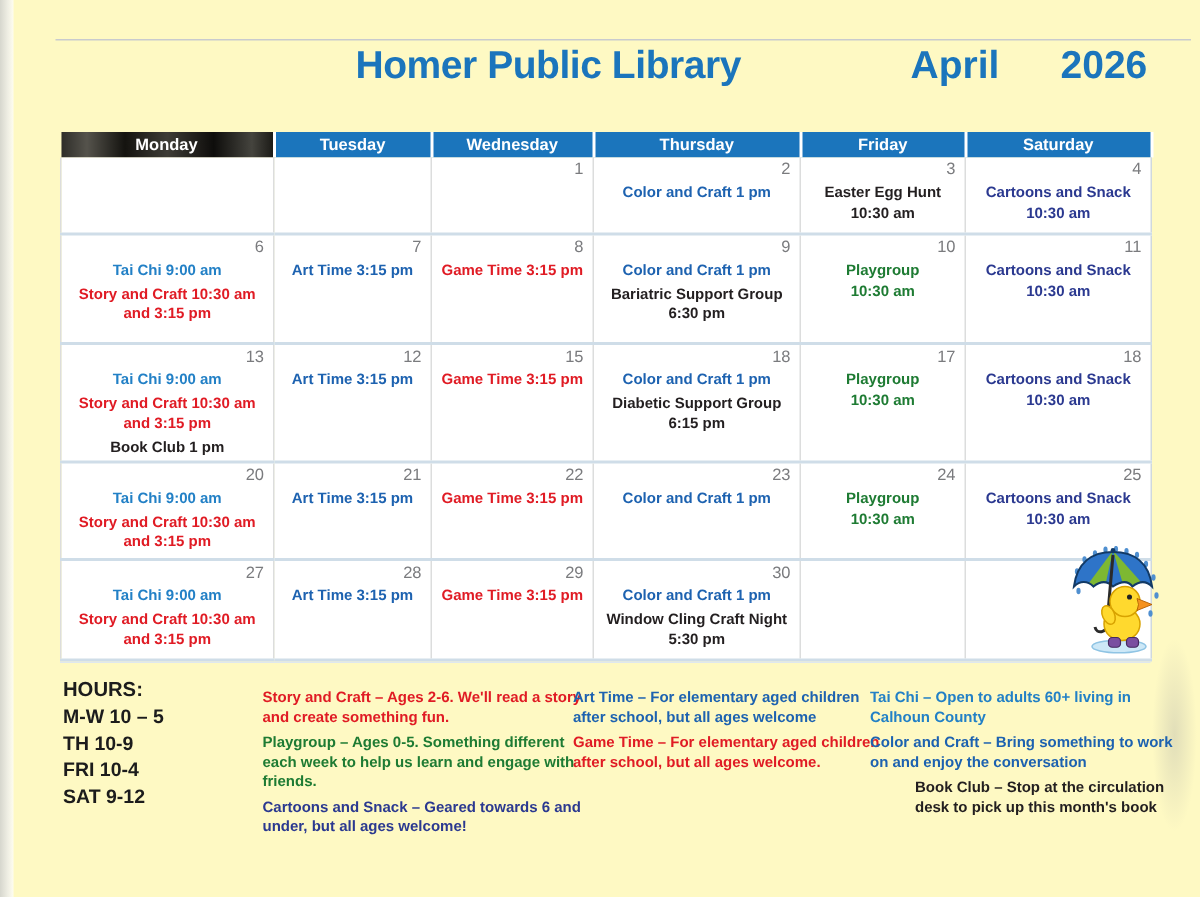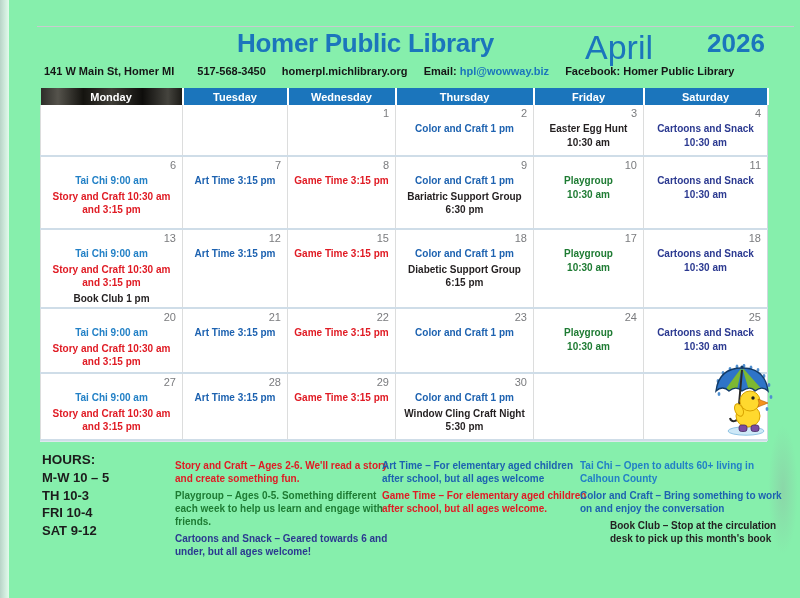--- a/index.html
+++ b/index.html
@@ -1,25 +1,25 @@
 <!DOCTYPE html>
 <html><head>
 <meta charset="utf-8">
 <style>
   html,body{margin:0;padding:0;background:#ffffff;}
-  .page{position:relative;width:800px;height:598px;background:#86efac;overflow:hidden;
+  .page{position:relative;width:800px;height:598px;background:#fef9c3;overflow:hidden;
         font-family:"Liberation Sans",sans-serif;color:#1f1f1f;}
   .scan-left{position:absolute;left:0;top:0;width:9px;height:598px;
         background:linear-gradient(90deg,#c9cbd1 0%,#e8e9ed 55%,#ffffff 100%);opacity:.75;}
   .scan-smudge{position:absolute;right:2px;top:425px;width:30px;height:130px;
         background:radial-gradient(ellipse at center,rgba(150,152,158,.28),transparent 70%);}
   .top-rule{position:absolute;left:37px;top:26px;width:757px;height:1px;background:#c8cbce;}
 
   .title{position:absolute;top:28px;left:237px;font-size:26px;font-weight:bold;letter-spacing:-.3px;}
-  .month{position:absolute;top:28px;left:585px;font-size:34px;font-weight:normal;}
+  .month{position:absolute;top:28px;left:607px;font-size:26px;font-weight:bold;}
   .year{position:absolute;top:28px;left:707px;font-size:26px;font-weight:bold;}
 
   .contact{position:absolute;top:65px;left:44px;font-size:11px;font-weight:bold;color:#161616;white-space:nowrap;}
   .contact .sep1{margin-right:20px;} .contact .sep2{margin-right:13px;}
 
   table.calendar{position:absolute;left:40px;top:88px;width:727px;border-collapse:collapse;table-layout:fixed;}
   table.calendar th{height:17px;font-size:11px;font-weight:bold;color:#ffffff;
         border-right:2px solid #ffffff;padding:0;}
   table.calendar th.mon{background:linear-gradient(90deg,#2e2d29 0%,#55534c 12%,#14130f 30%,#3e3c36 50%,#0e0d0b 72%,#45443e 90%,#1c1b17 100%);}
   table.calendar td{border-right:1px solid #dcdddd;border-bottom:2px solid #cfdde8;
@@ -51,27 +51,20 @@
 
 <div class="page">
   <div class="scan-left"></div>
   <div class="scan-smudge"></div>
   <div class="top-rule"></div>
 
   <div class="title brand" style="color: rgb(27, 117, 188);">Homer Public Library</div>
   <div class="month brand" style="color: rgb(27, 117, 188);">April</div>
   <div class="year brand" style="color: rgb(27, 117, 188);">2026</div>
 
-  <div class="contact">
-    <span class="sep1">141 W Main St, Homer MI</span>
-    <span class="sep2">517-568-3450</span>
-    <span class="sep2">homerpl.michlibrary.org</span>
-    <span class="sep2"><span>Email:</span> <span class="brand" style="color: rgb(27, 117, 188);">hpl@wowway.biz</span></span>
-    <span><span>Facebook:</span> <span>Homer Public Library</span></span>
-  </div>
 
   <table class="calendar">
     <colgroup>
       <col style="width:142px">
         <col style="width:105px">
         <col style="width:108px">
       <col style="width:138px">
         <col style="width:110px">
         <col style="width:124px">
     </colgroup>
@@ -273,21 +266,21 @@
     <path d="M46,35 L56,39 L46,43 Q48,39 46,35 Z" fill="#f6921e" stroke="#b35f00" stroke-width="0.6"></path>
     <ellipse cx="27" cy="46" rx="4" ry="6.5" fill="#ffd92e" stroke="#d8a200" stroke-width="1" transform="rotate(-24 27 46)"></ellipse>
     <rect x="27" y="61" width="8" height="6.5" rx="2.5" fill="#7a4ea0" stroke="#46295f" stroke-width="0.8"></rect>
     <rect x="39" y="61" width="8" height="6.5" rx="2.5" fill="#7a4ea0" stroke="#46295f" stroke-width="0.8"></rect>
   </svg>
 
   <div class="hours">
     <div class="h-title">HOURS:</div>
     <div id="hours-lines">
         <div class="h-line">M-W 10 – 5</div>
-        <div class="h-line">TH 10-3</div>
+        <div class="h-line">TH 10-9</div>
         <div class="h-line">FRI 10-4</div>
         <div class="h-line">SAT 9-12</div>
       </div>
   </div>
 
   <div class="desc-col" id="desc-col-1">
       <p style="color: rgb(224, 27, 36);">Story and Craft – Ages 2-6. We'll read a story and create something fun.</p>
       <p style="color: rgb(30, 123, 51);">Playgroup – Ages 0-5. Something different each week to help us learn and engage with friends.</p>
       <p style="color: rgb(43, 57, 144);">Cartoons and Snack – Geared towards 6 and under, but all ages welcome!</p>
     </div>

